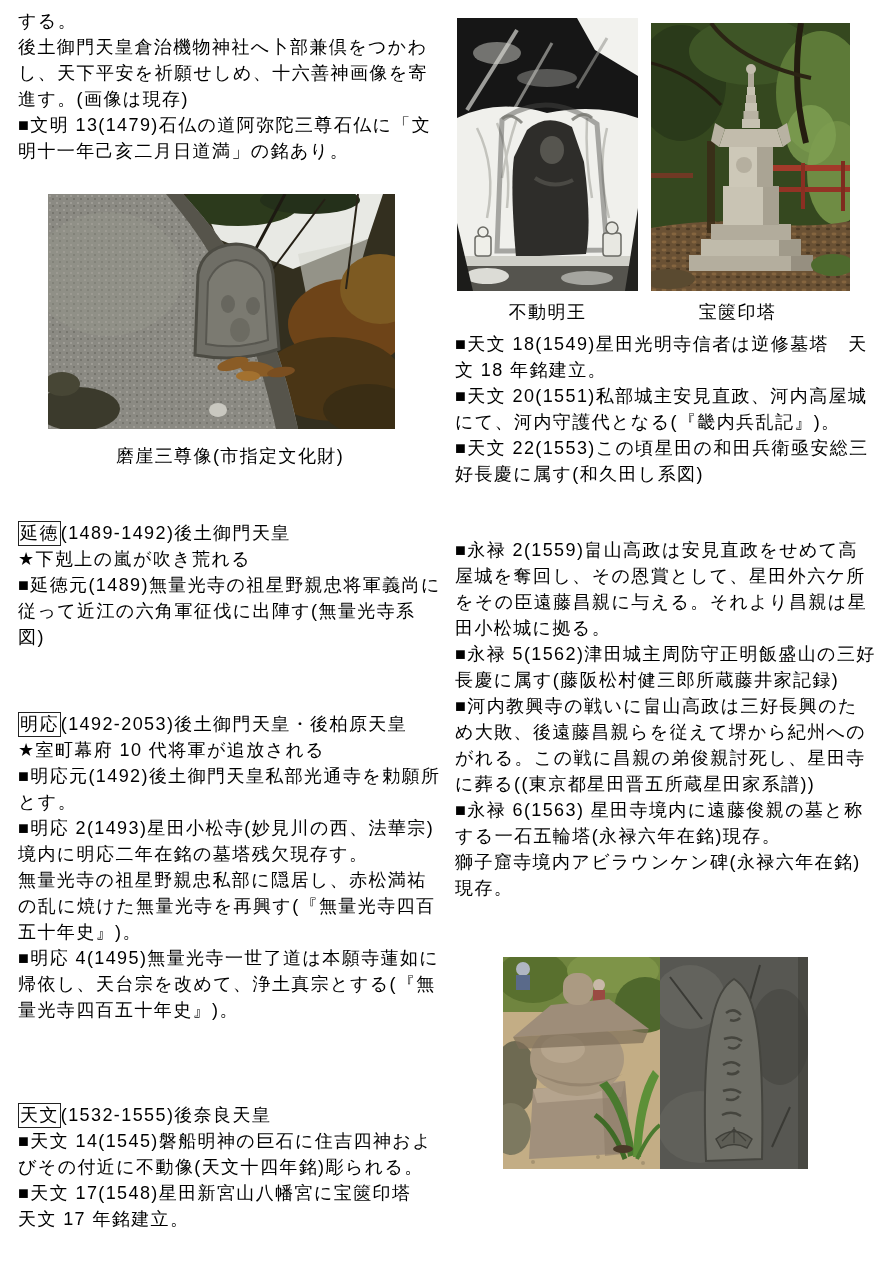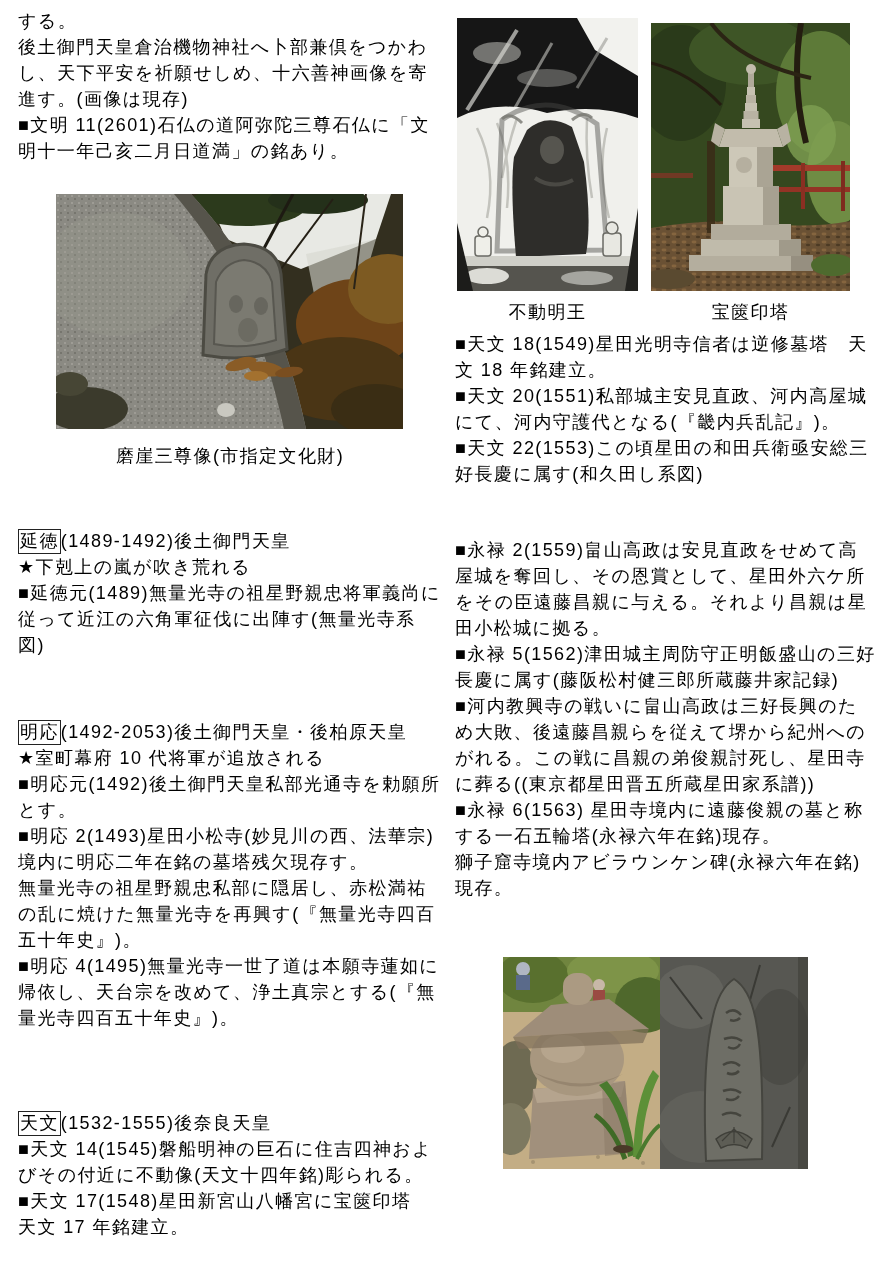--- a/index.html
+++ b/index.html
@@ -5,41 +5,41 @@
   html,body{margin:0;padding:0;background:#ffffff;}
   body{width:880px;height:1280px;overflow:hidden;
        font-family:"Liberation Sans","DejaVu Sans",sans-serif;
        color:#000;}
   .page{position:relative;width:880px;height:1280px;background:#fff;}
   .col{position:absolute;top:0;font-size:18px;line-height:26px;letter-spacing:1.4px;}
   #left-col{left:18px;width:424px;padding-top:8px;}
   #right-col{left:455px;width:422px;padding-top:18px;}
   .para{margin:0;}
   .era-box{display:inline-block;border:1px solid #222;padding:0 1px;line-height:23px;margin-top:16px;}
-  figure{margin:8px;}
+  figure{margin:0;}
   .photoA{display:block;margin:30px 0 0 30px;}
   .caption{margin-top:14px;text-align:center;}
   .photos-row{display:flex;gap:13px;align-items:flex-end;margin-left:2px;}
-  .captions-row{display:flex;gap:13px;margin-top:8px;margin-left:2px;}
+  .captions-row{display:flex;margin-top:8px;margin-left:2px;}
   .captions-row span{display:inline-block;text-align:center;}
   .cap-l{width:181px;}
   .cap-r{width:199px;}
   .tenbun-start{margin-top:6px;}
   .photo-bottom{display:flex;margin:56px 0 0 48px;}
   .spacer{width:100%;}
 </style>
 </head>
 <body>
 
 <div class="page">
 
   <div class="col" id="left-col">
     <p class="para">する。</p>
     <p class="para">後土御門天皇倉治機物神社へ卜部兼倶をつかわし、天下平安を祈願せしめ、十六善神画像を寄進す。(画像は現存)</p>
-    <p class="para">■文明 11(2601)石仏の道阿弥陀三尊石仏に「文明十一年己亥二月日道満」の銘あり。</p>
+    <p class="para">■文明 13(1479)石仏の道阿弥陀三尊石仏に「文明十一年己亥二月日道満」の銘あり。</p>
 
     <figure>
       <svg class="photoA" width="347" height="235" viewBox="0 0 347 235">
         <defs>
           <pattern id="spk" width="7" height="7" patternUnits="userSpaceOnUse">
             <rect width="7" height="7" fill="#8b8a83"></rect>
             <circle cx="2" cy="2" r="1.1" fill="#a3a199"></circle>
             <circle cx="5" cy="5" r="0.9" fill="#6c6b63"></circle>
           </pattern>
         </defs>

